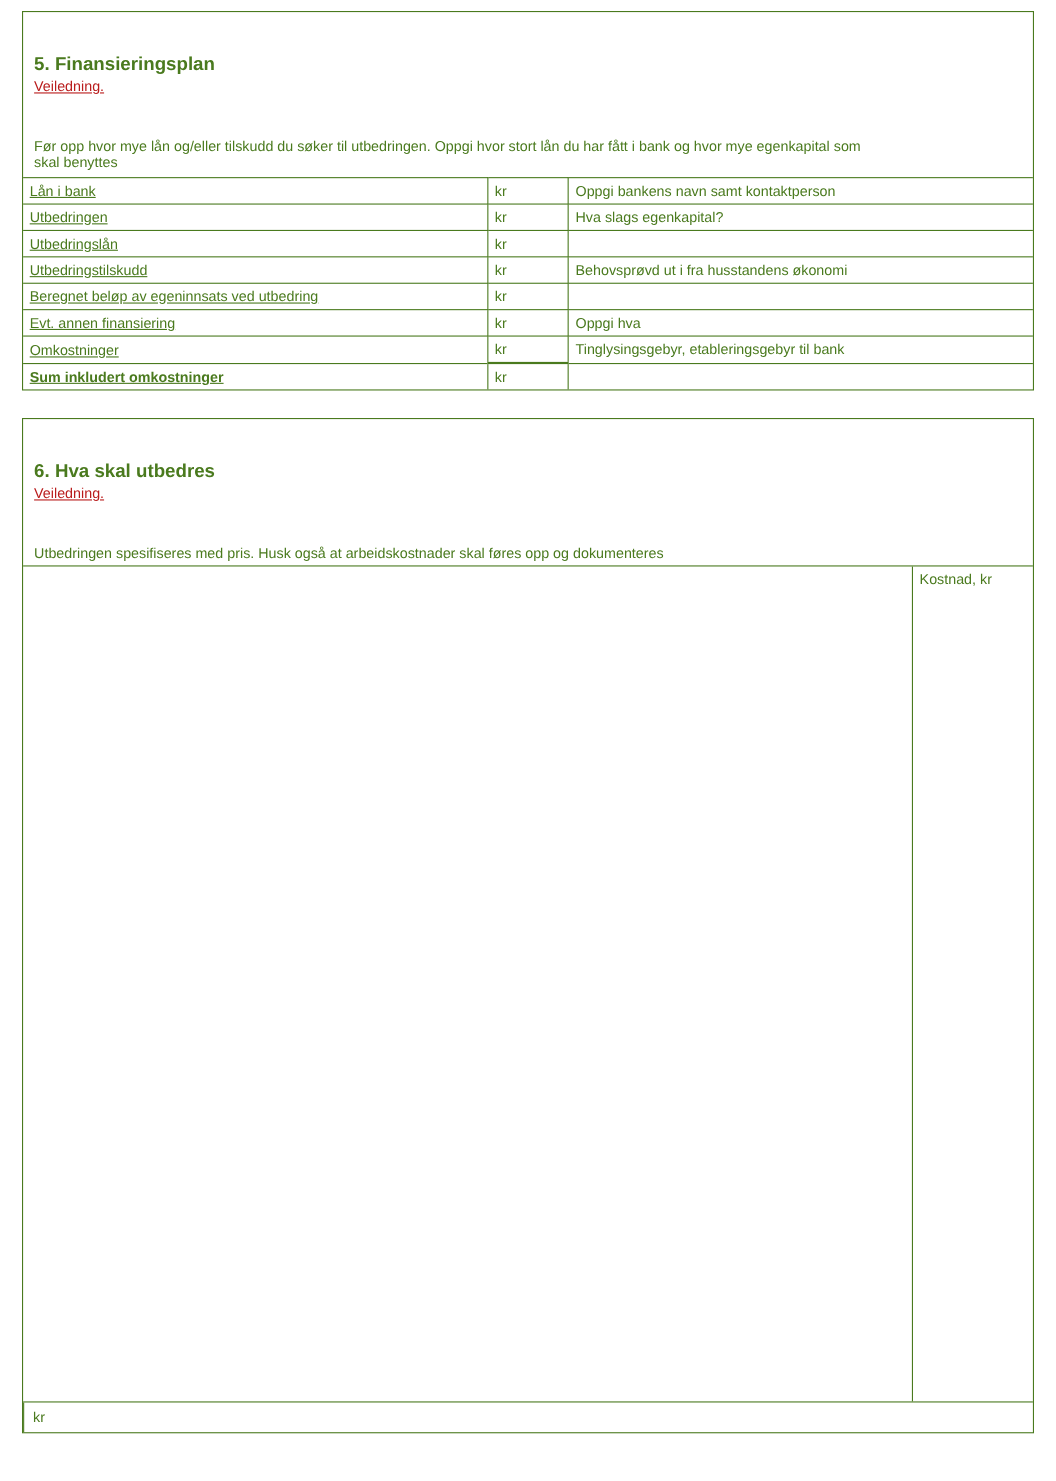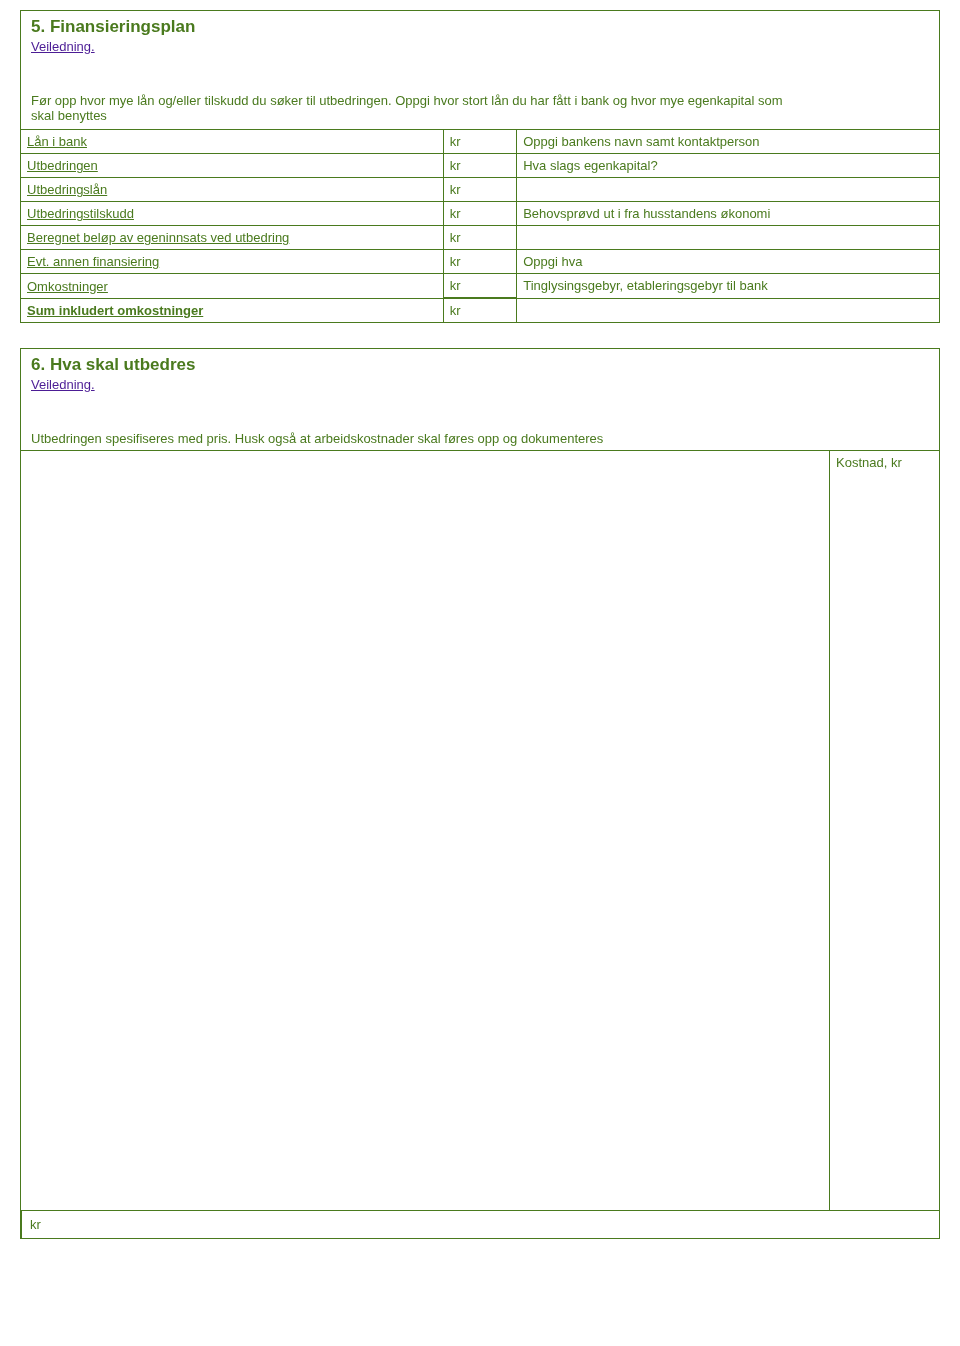--- a/index.html
+++ b/index.html
@@ -11,29 +11,30 @@
     margin: 0 auto;
     padding: 10px 20px;
     color: #4a7a1e;
   }
   .section-box {
     border: 1.5px solid #4a7a1e;
     margin-bottom: 25px;
   }
   .section-header {
     padding: 6px 10px 2px 10px;
+    margin-top: 32px;
   }
   .section-title {
     font-size: 17px;
     font-weight: bold;
     color: #4a7a1e;
   }
   .guidance-label {
     font-size: 13px;
-    color: #4c1d95;
+    color: #b91c1c;
     text-decoration: underline;
     margin-top: 2px;
   }
   .guidance-text {
     font-size: 13px;
     color: #4a7a1e;
     padding: 0 10px 6px 10px;
     margin-top: 37px;
   }
   table.form-table {

